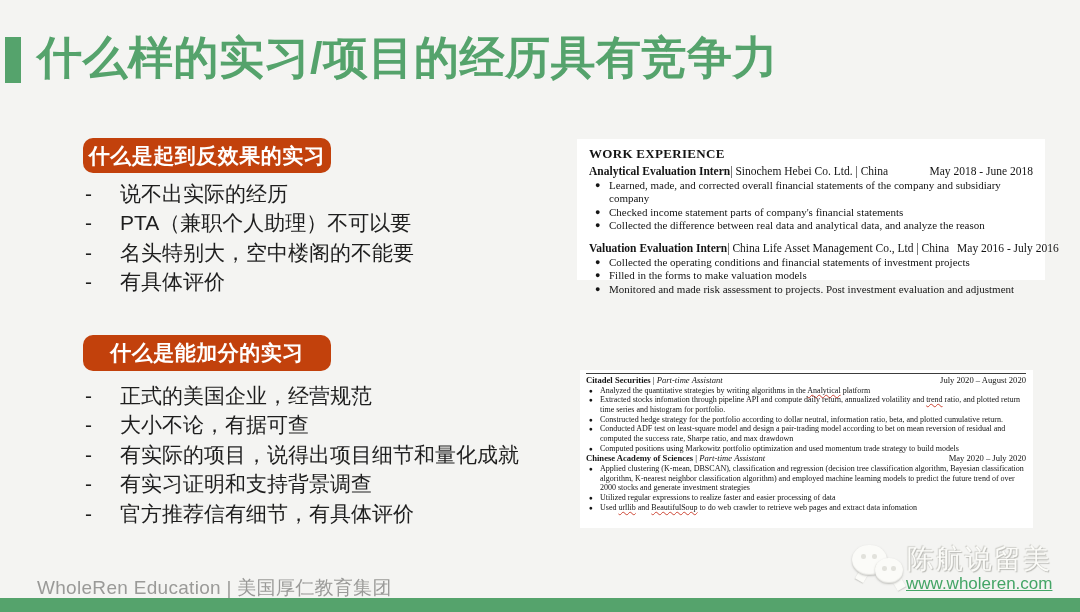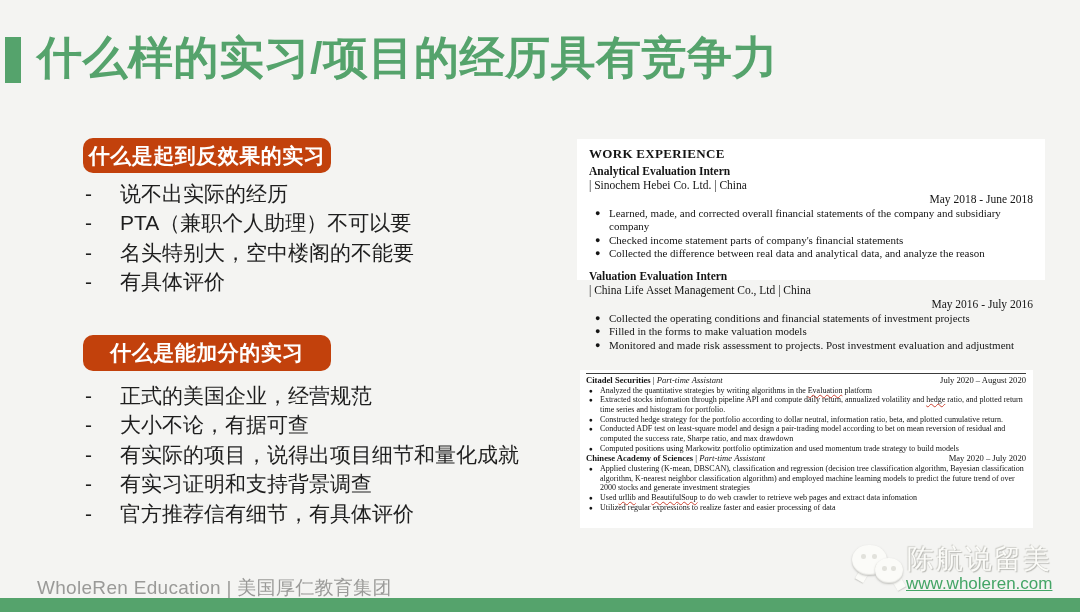--- a/index.html
+++ b/index.html
@@ -47,21 +47,21 @@
   .resume{
     position:absolute;background:#ffffff;
     font-family:"Liberation Serif",serif;color:#141414;
     box-sizing:border-box;
   }
   #resume1{left:577px;top:139px;width:468px;height:141px;padding:7px 12px 0 12px;font-family:Liberation Serif, serif;}
   #resume2{left:580px;top:370px;width:453px;height:158px;padding:2px 7px 0 6px;font-size:8px;}
 
   .r1-heading{font-size:13px;font-weight:bold;letter-spacing:0.3px;}
   #resume1 .entry{margin-top:2px;margin-bottom:9px;}
-  #resume1 .e-head{display:flex;font-size:11.5px;line-height:14px;margin-bottom:1px;white-space:nowrap;flex-direction:column;}
+  #resume1 .e-head{display:flex;font-size:11.5px;line-height:14px;margin-bottom:1px;white-space:nowrap;}
   #resume1 .bul{display:flex;font-size:11px;line-height:13.3px;}
   #resume1 .dot{flex:0 0 14px;margin-left:6px;font-size:9px;}
 
   .r2-rule{border-top:1.5px solid #3c3c3c;margin:1px 0 1px 0;}
   #resume2 .entry{margin:0;}
   #resume2 .e-head{display:flex;font-size:8.6px;line-height:10.5px;white-space:nowrap;}
   #resume2 .bul{display:flex;font-size:8px;line-height:9.7px;}
   #resume2 .dot{flex:0 0 11px;margin-left:3px;font-size:6.5px;}
 
   .e-title{font-weight:bold;}
@@ -215,25 +215,25 @@
     <div>
         <div class="entry">
           <div class="e-head">
             <span class="e-title">Citadel Securities</span>
             <span class="e-sep" style="white-space: pre;"> | </span>
             <span class="e-role">Part-time Assistant</span>
             <span class="e-date">July 2020 – August 2020</span>
           </div>
           <div class="bul">
             <span class="dot">●</span>
-            <span class="btxt">Analyzed the quantitative strategies by writing algorithms in the <span class="sic">Evaluation</span> platform</span>
-          </div>
-          <div class="bul">
-            <span class="dot">●</span>
-            <span class="btxt">Extracted stocks infomation through pipeline API and compute daily return, annualized volatility and <span class="sic">hedge</span> ratio, and plotted return time series and histogram for portfolio.</span>
+            <span class="btxt">Analyzed the quantitative strategies by writing algorithms in the <span class="sic">Analytical</span> platform</span>
+          </div>
+          <div class="bul">
+            <span class="dot">●</span>
+            <span class="btxt">Extracted stocks infomation through pipeline API and compute daily return, annualized volatility and <span class="sic">trend</span> ratio, and plotted return time series and histogram for portfolio.</span>
           </div>
           <div class="bul">
             <span class="dot">●</span>
             <span class="btxt">Constructed hedge strategy for the portfolio according to dollar neutral, information ratio, beta, and plotted cumulative return.</span>
           </div>
           <div class="bul">
             <span class="dot">●</span>
             <span class="btxt">Conducted ADF test on least-square model and design a pair-trading model according to bet on mean reversion of residual and computed the success rate, Sharpe ratio, and max drawdown</span>
           </div>
           <div class="bul">
@@ -247,25 +247,25 @@
             <span class="e-sep" style="white-space: pre;"> | </span>
             <span class="e-role">Part-time Assistant</span>
             <span class="e-date">May 2020 – July 2020</span>
           </div>
           <div class="bul">
             <span class="dot">●</span>
             <span class="btxt">Applied clustering (K-mean, DBSCAN), classification and regression (decision tree classification algorithm, Bayesian classification algorithm, K-nearest neighbor classification algorithm) and employed machine learning models to predict the future trend of over 2000 stocks and generate investment strategies</span>
           </div>
           <div class="bul">
             <span class="dot">●</span>
+            <span class="btxt">Utilized regular expressions to realize faster and easier processing of data</span>
+          </div>
+          <div class="bul">
+            <span class="dot">●</span>
             <span class="btxt">Used <span class="sic">urllib</span> and <span class="sic">BeautifulSoup</span> to do web crawler to retrieve web pages and extract data infomation</span>
-          </div>
-          <div class="bul">
-            <span class="dot">●</span>
-            <span class="btxt">Utilized regular expressions to realize faster and easier processing of data</span>
           </div>
         </div>
       </div>
   </div>
 
   <div class="footer-left">WholeRen Education | 美国厚仁教育集团</div>
 
   <div class="wc-icon">
     <span class="wc-tail wc-tail-big"></span>
     <span class="wc-bubble wc-big">

